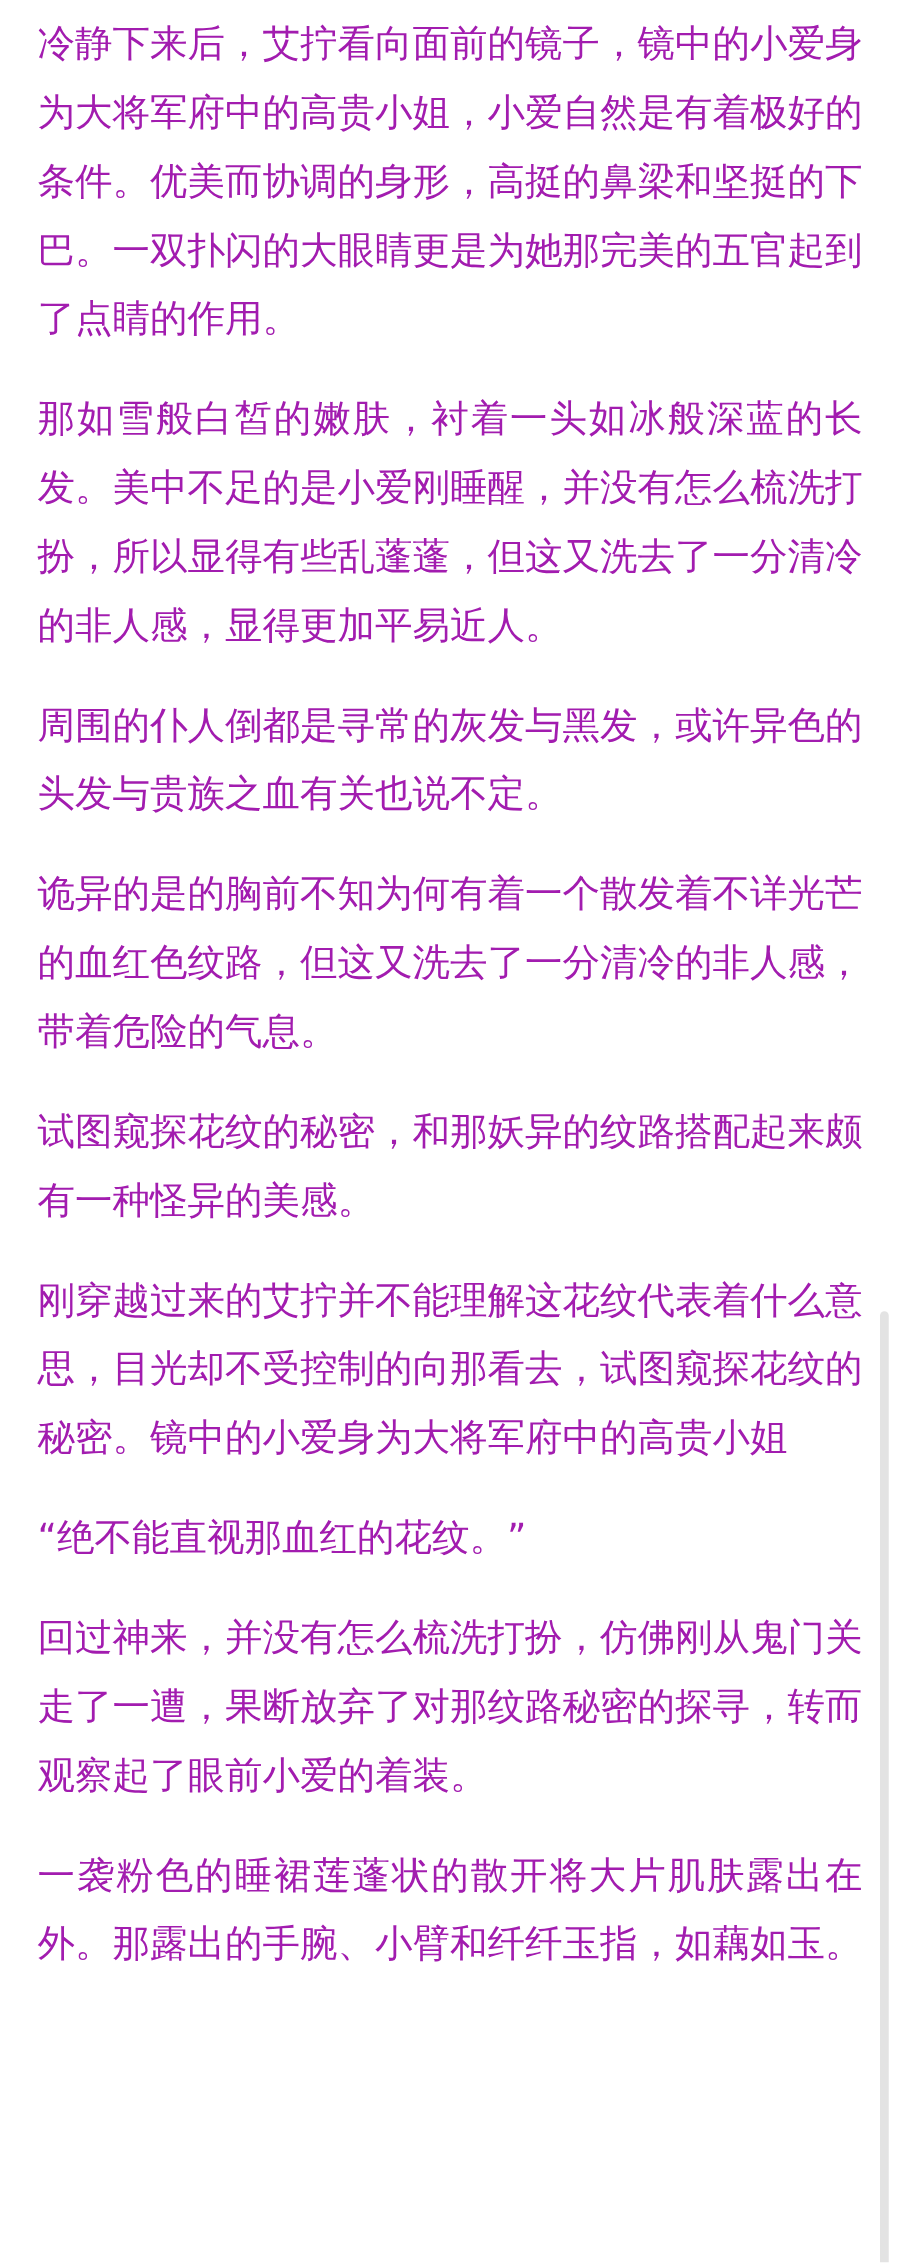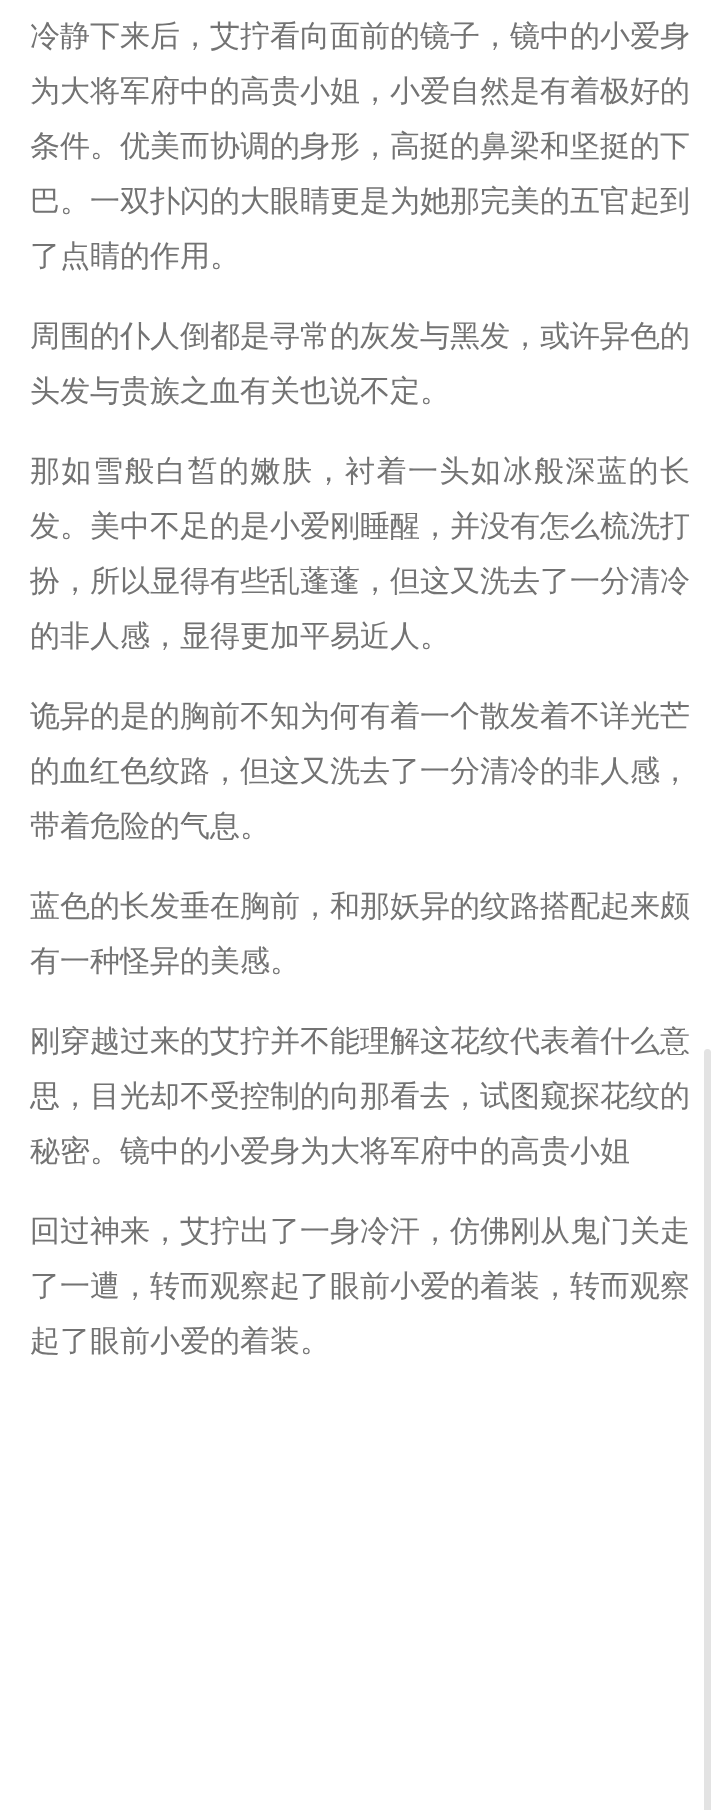--- a/index.html
+++ b/index.html
@@ -17,41 +17,43 @@
   .article {
     box-sizing: border-box;
     width: 720px;
     padding: 8px 30px 0 30px;
   }
   .article p {
     margin: 0 0 25px 0;
     font-size: 30px;
     line-height: 55px;
     letter-spacing: 0;
-    color: #737373;
+    color: #a21caf;
     text-align: justify;
     overflow-wrap: break-word;
   }
   .scrollbar-thumb {
     position: absolute;
     top: 1049px;
     right: 9px;
     width: 7px;
     height: 761px;
     background: #e3e3e3;
     border-radius: 4px 4px 0 0;
   }
 </style>
 </head>
 <body>
 
 <div>
   <article class="article">
     <p>冷静下来后，艾拧看向面前的镜子，镜中的小爱身为大将军府中的高贵小姐，小爱自然是有着极好的条件。优美而协调的身形，高挺的鼻梁和坚挺的下巴。一双扑闪的大眼睛更是为她那完美的五官起到了点睛的作用。</p>
+    <p>那如雪般白皙的嫩肤，衬着一头如冰般深蓝的长发。美中不足的是小爱刚睡醒，并没有怎么梳洗打扮，所以显得有些乱蓬蓬，但这又洗去了一分清冷的非人感，显得更加平易近人。</p>
     <p>周围的仆人倒都是寻常的灰发与黑发，或许异色的头发与贵族之血有关也说不定。</p>
-    <p>那如雪般白皙的嫩肤，衬着一头如冰般深蓝的长发。美中不足的是小爱刚睡醒，并没有怎么梳洗打扮，所以显得有些乱蓬蓬，但这又洗去了一分清冷的非人感，显得更加平易近人。</p>
     <p>诡异的是的胸前不知为何有着一个散发着不详光芒的血红色纹路，但这又洗去了一分清冷的非人感，带着危险的气息。</p>
-    <p>蓝色的长发垂在胸前，和那妖异的纹路搭配起来颇有一种怪异的美感。</p>
+    <p>试图窥探花纹的秘密，和那妖异的纹路搭配起来颇有一种怪异的美感。</p>
     <p>刚穿越过来的艾拧并不能理解这花纹代表着什么意思，目光却不受控制的向那看去，试图窥探花纹的秘密。镜中的小爱身为大将军府中的高贵小姐</p>
-    <p>回过神来，艾拧出了一身冷汗，仿佛刚从鬼门关走了一遭，转而观察起了眼前小爱的着装，转而观察起了眼前小爱的着装。</p>
+    <p>“绝不能直视那血红的花纹。”</p>
+    <p>回过神来，并没有怎么梳洗打扮，仿佛刚从鬼门关走了一遭，果断放弃了对那纹路秘密的探寻，转而观察起了眼前小爱的着装。</p>
+    <p>一袭粉色的睡裙莲蓬状的散开将大片肌肤露出在外。那露出的手腕、小臂和纤纤玉指，如藕如玉。</p>
   </article>
   <div class="scrollbar-thumb"></div>
 </div>
 
 </body></html>

